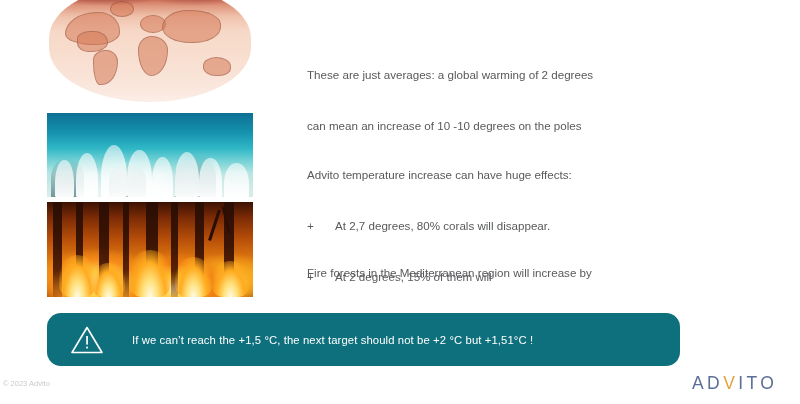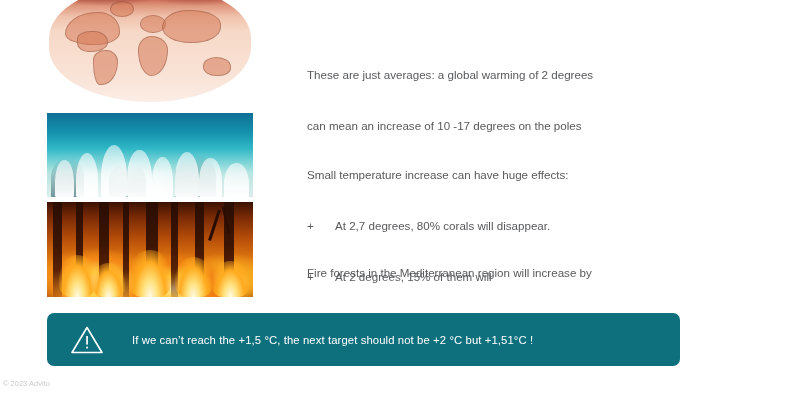--- a/index.html
+++ b/index.html
@@ -160,21 +160,21 @@
   }
 
   
   #callout {
     position: absolute;
     left: 47px;
     top: 313px;
     width: 633px;
     height: 53px;
     background: #0f707d;
-    border-radius: 7px;
+    border-radius: 14px;
     display: flex;
     align-items: center;
   }
   #warning-icon {
     width: 34px;
     height: 30px;
     margin-left: 23px;
     flex: 0 0 34px;
   }
   #callout-text {
@@ -252,25 +252,25 @@
     <div class="branch" style="left:88%; top:4%; width:1.2%; height:28%; transform:rotate(-14deg);"></div>
     <div class="flame" style="left:6%;  width:18%; height:44%;"></div>
     <div class="flame" style="left:22%; width:16%; height:36%;"></div>
     <div class="flame" style="left:40%; width:20%; height:50%;"></div>
     <div class="flame" style="left:62%; width:18%; height:42%;"></div>
     <div class="flame" style="left:80%; width:18%; height:38%;"></div>
   </div>
 
   <div class="para" id="para-1">
     <div>These are just averages: a global warming of 2 degrees</div>
-    <div>can mean an increase of 10 -17 degrees on the poles</div>
+    <div>can mean an increase of 10 -10 degrees on the poles</div>
   </div>
 
   <div class="para" id="para-2">
-    <div>Small temperature increase can have huge effects:</div>
+    <div>Advito temperature increase can have huge effects:</div>
     <div class="bullet-row">
       <span class="bullet-mark">+</span>
       <span>At 2,7 degrees, 80% corals will disappear.</span>
     </div>
     <div class="bullet-row">
       <span class="bullet-mark">+</span>
       <span>At 2 degrees, 15% of them will</span>
     </div>
   </div>
 
@@ -283,14 +283,17 @@
     <svg id="warning-icon" viewBox="0 0 34 30">
       <path d="M17 2.5 L32 27.5 L2 27.5 Z" fill="none" stroke="#ffffff" stroke-width="1.6" stroke-linejoin="round"></path>
       <rect x="16.2" y="11" width="1.7" height="8.6" fill="#ffffff"></rect>
       <rect x="16.2" y="21.6" width="1.7" height="1.9" fill="#ffffff"></rect>
     </svg>
     <span id="callout-text">If we can’t reach the +1,5 °C, the next target should not be +2 °C but +1,51°C !</span>
   </div>
 
   <div id="copyright">© 2023 Advito</div>
 
+  <div id="logo">
+    <span>AD</span><span class="v-accent">V</span><span>ITO</span>
+  </div>
 
 </div>
 
 </body></html>

